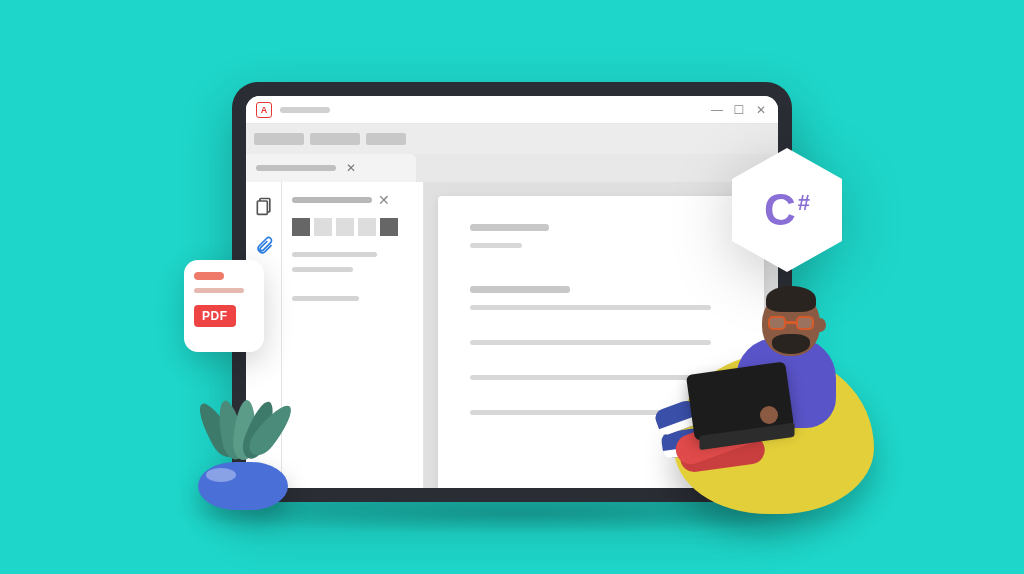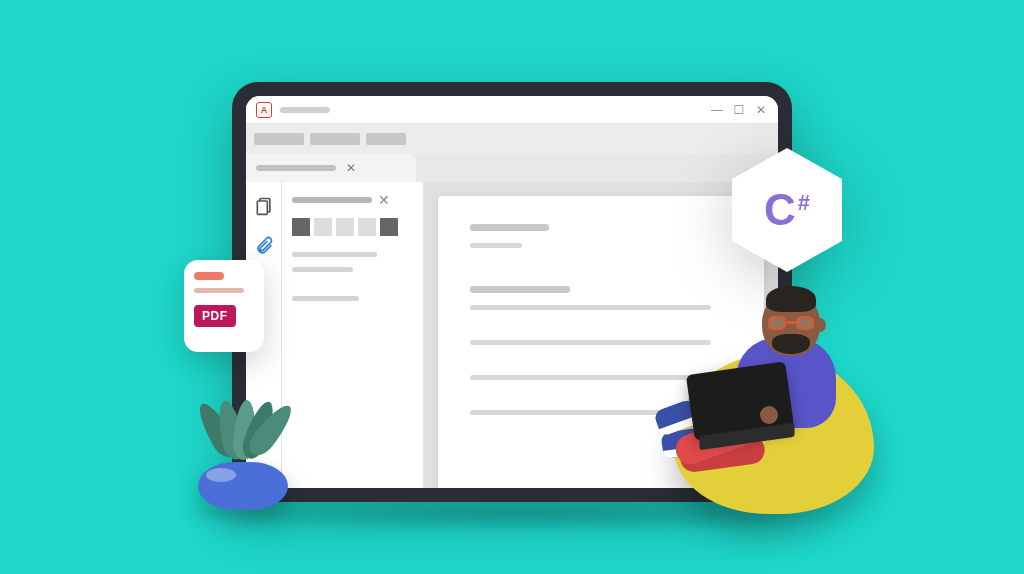--- a/index.html
+++ b/index.html
@@ -92,21 +92,21 @@
   .side-line{height:5px;background:#d4d4d4;border-radius:3px;margin-bottom:10px;}
   .canvas{flex:1;background:#e0e0e0;padding:14px 14px 0 14px;}
   .page{width:100%;height:100%;background:#fff;border-radius:4px 4px 0 0;padding:28px 32px;box-shadow:0 2px 10px rgba(0,0,0,0.08);}
   .doc-line{height:7px;background:#c8c8c8;border-radius:3px;margin-bottom:12px;}
   .doc-line.thin{height:5px;background:#d8d8d8;}
   
   
   .pdf-card{position:absolute;left:184px;top:260px;width:80px;height:92px;background:#fff;border-radius:14px;box-shadow:0 10px 30px rgba(0,0,0,0.18);padding:12px 10px;}
   .pdf-l1{width:30px;height:8px;background:#ef7a6a;border-radius:4px;margin-bottom:8px;}
   .pdf-l2{width:50px;height:5px;background:#e5b8b0;border-radius:3px;margin-bottom:12px;}
-  .pdf-badge{display:inline-block;background:#be185d;color:#fff;font-weight:bold;font-size:12px;padding:4px 8px;border-radius:4px;letter-spacing:0.5px;text-align:right;}
+  .pdf-badge{display:inline-block;background:#ef4444;color:#fff;font-weight:bold;font-size:12px;padding:4px 8px;border-radius:4px;letter-spacing:0.5px;text-align:right;}
   
   
   .hex{position:absolute;left:732px;top:148px;width:110px;height:124px;filter:drop-shadow(0 12px 30px rgba(0,0,0,0.2));}
   .hex-shape{width:100%;height:100%;background:#fff;clip-path:polygon(50% 0,100% 25%,100% 75%,50% 100%,0 75%,0 25%);display:flex;align-items:center;justify-content:center;}
   .csharp{color:#8a6fd6;font-weight:800;font-size:44px;line-height:1;display:flex;align-items:flex-start;}
   .csharp .hash{font-size:22px;margin-top:4px;margin-left:2px;}
   
   
   .plant{position:absolute;left:188px;top:380px;width:110px;height:130px;}
   .pot{position:absolute;bottom:0;left:10px;width:90px;height:48px;background:#4a6fd7;border-radius:50%/60%;box-shadow:0 12px 24px rgba(0,0,0,0.25);}

